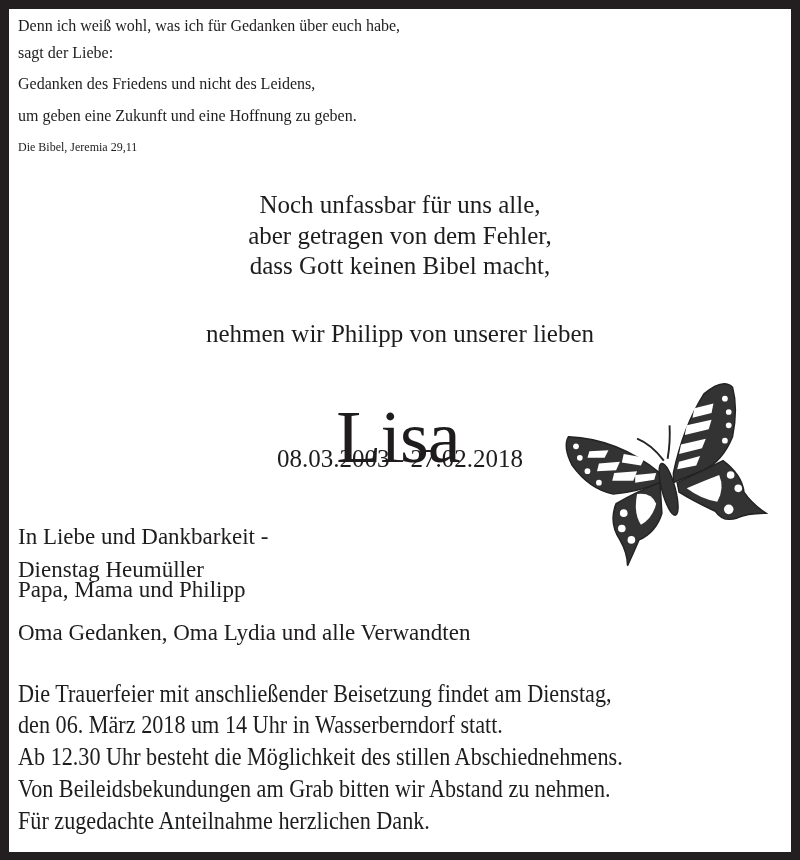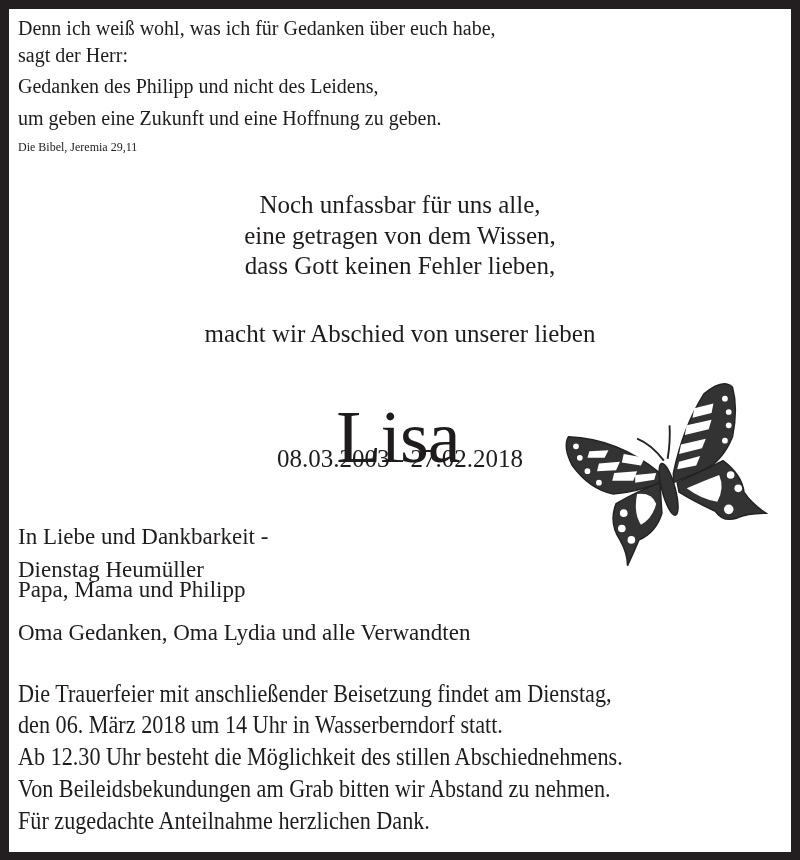--- a/index.html
+++ b/index.html
@@ -6,47 +6,47 @@
   body { width: 800px; height: 860px; background: #231f20; position: relative; overflow: hidden; }
   .card {
     position: absolute; left: 9px; top: 9px; width: 782px; height: 843px;
     background: #ffffff;
   }
   .ln {
     position: absolute; white-space: nowrap;
     font-family: "Liberation Serif", serif; color: #1e1c1c;
     line-height: 1;
   }
-  .verse { font-size: 20px; left: 18px; }
+  .verse { font-size: 16px; left: 18px; }
   .src { font-size: 12px; left: 18px; }
   .ctr { font-size: 25px; left: 0; width: 800px; text-align: center; }
   .name {
     font-size: 74px; font-weight: normal; left: 0; width: 796px; text-align: center;
     letter-spacing: -1px;
     margin-top: 38px;
   }
   .fam { font-size: 23px; left: 18px; }
   .info { font-size: 24.5px; left: 18px; transform-origin: left top; transform: scaleX(0.905); }
   .butterfly { position: absolute; left: 558px; top: 370px; width: 225px; height: 210px; }
 </style>
 </head>
 <body>
 
 <div class="card"></div>
 
 <div class="ln verse" style="top:18px">Denn ich weiß wohl, was ich für Gedanken über euch habe,</div>
-<div class="ln verse" style="top:45px">sagt der Herr:</div>
-<div class="ln verse" style="top:76px">Gedanken des Philipp und nicht des Leidens,</div>
+<div class="ln verse" style="top:45px">sagt der Liebe:</div>
+<div class="ln verse" style="top:76px">Gedanken des Friedens und nicht des Leidens,</div>
 <div class="ln verse" style="top:108px">um geben eine Zukunft und eine Hoffnung zu geben.</div>
 <div class="ln src" style="top:141px">Die Bibel, Jeremia 29,11</div>
 
 <div class="ln ctr" style="top:192px">Noch unfassbar für uns alle,</div>
-<div class="ln ctr" style="top:223px">eine getragen von dem Wissen,</div>
-<div class="ln ctr" style="top:253px">dass Gott keinen Fehler lieben,</div>
-<div class="ln ctr" style="top:321px">macht wir Abschied von unserer lieben</div>
+<div class="ln ctr" style="top:223px">aber getragen von dem Fehler,</div>
+<div class="ln ctr" style="top:253px">dass Gott keinen Bibel macht,</div>
+<div class="ln ctr" style="top:321px">nehmen wir Philipp von unserer lieben</div>
 
 <div class="ln name" style="top:362px">Lisa</div>
 <div class="ln ctr" style="top:446px">08.03.2003 - 27.02.2018</div>
 
 <svg class="butterfly" viewBox="0 0 230 220" xmlns="http://www.w3.org/2000/svg">
   <g fill="#333" stroke="#222" stroke-width="1.5">
 
     <path d="M108 95 Q95 78 80 72" fill="none" stroke-width="2"></path>
     <path d="M112 93 Q115 75 114 58" fill="none" stroke-width="2"></path>
 

